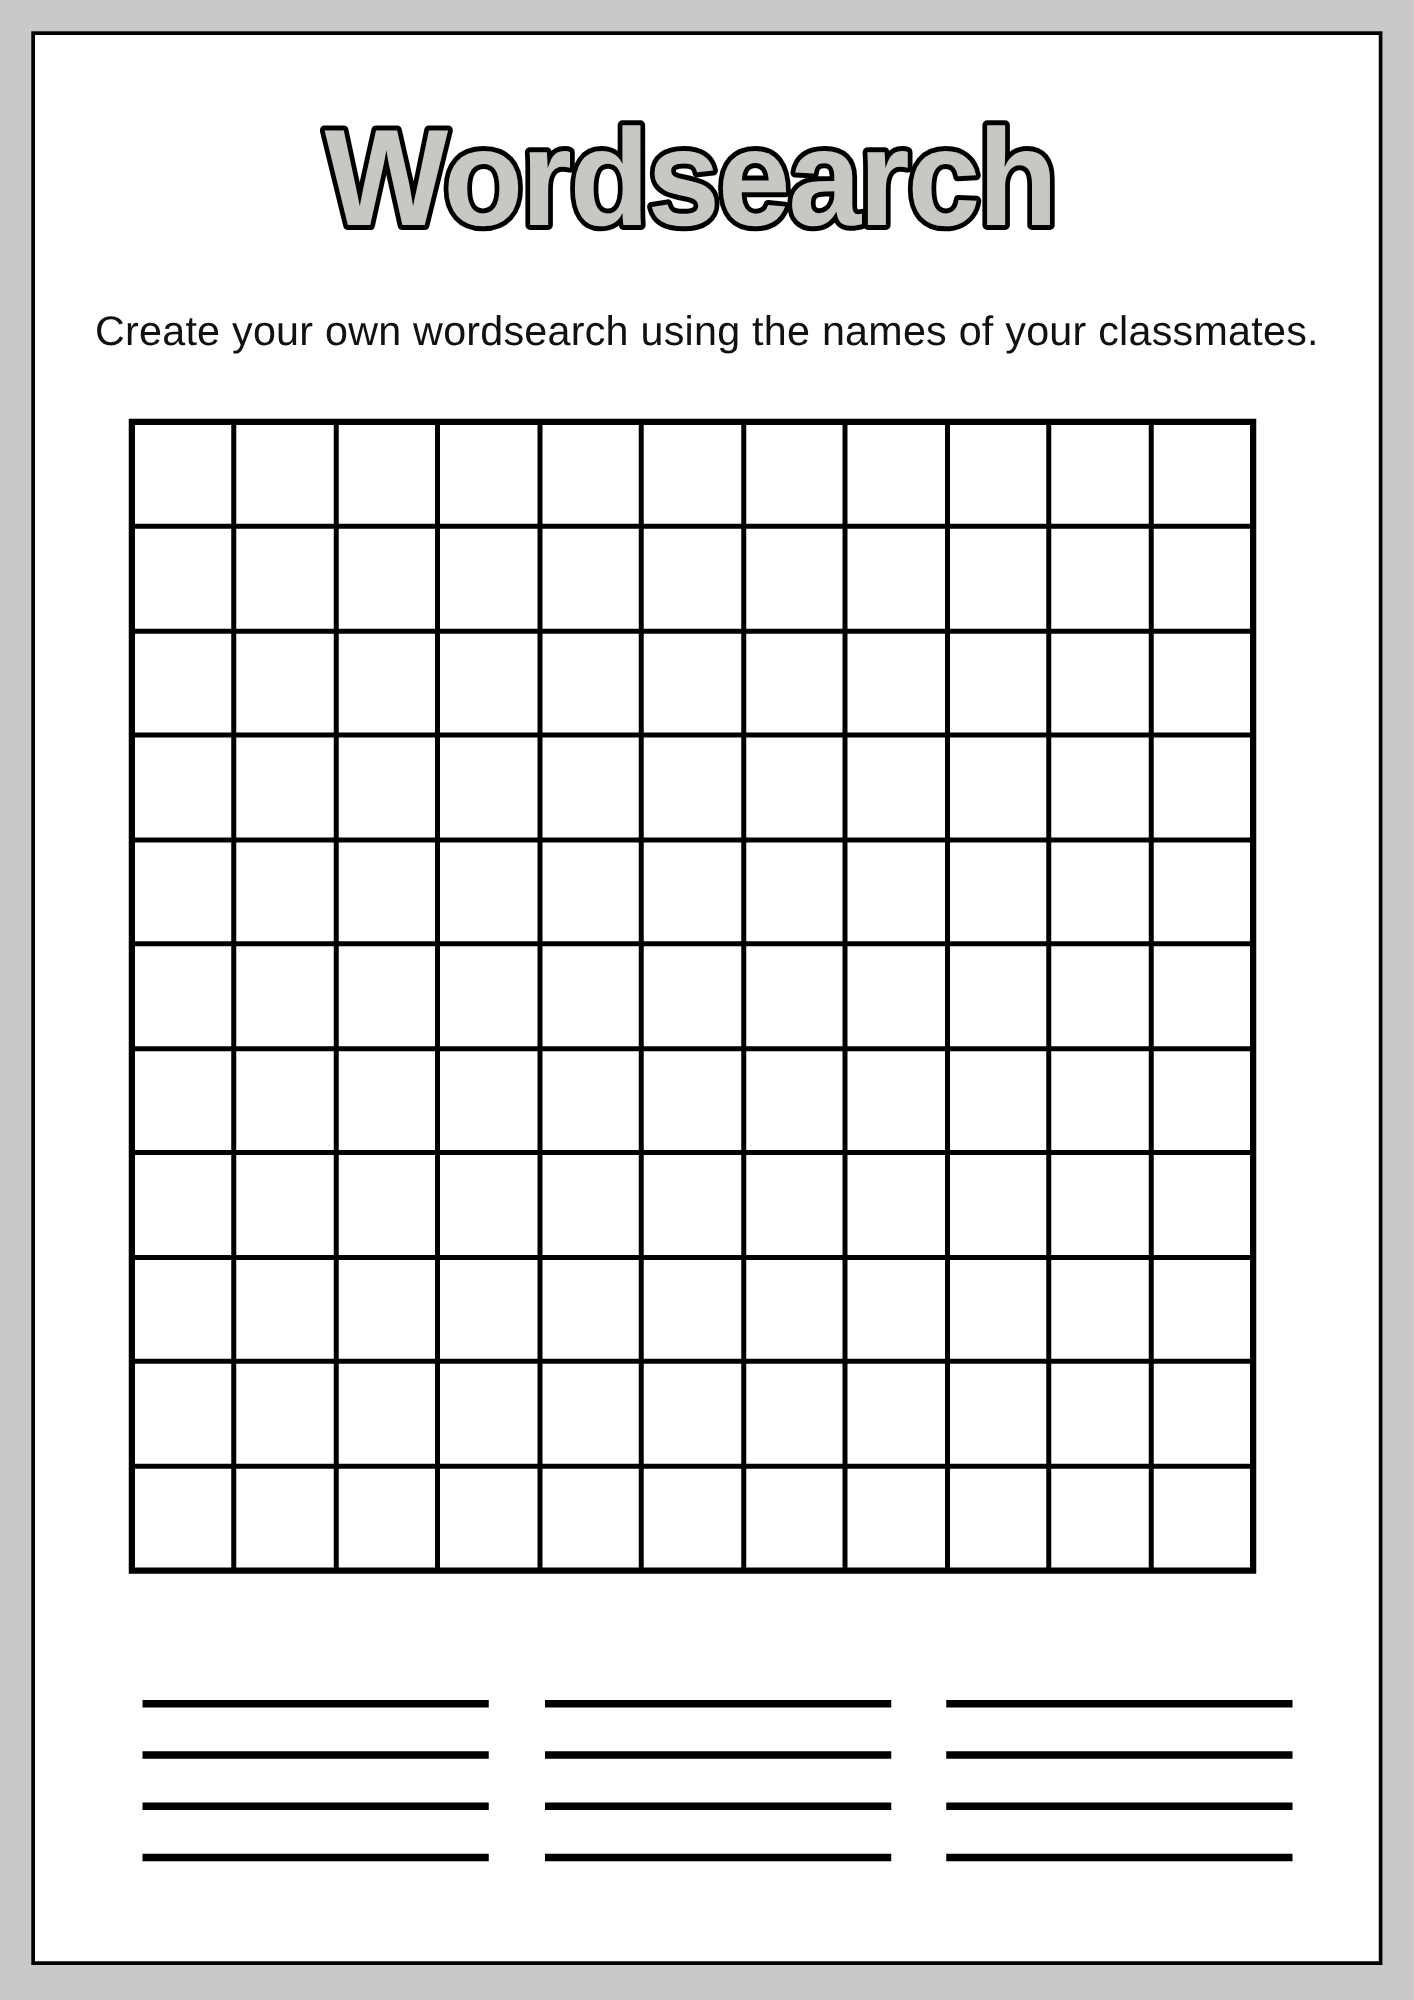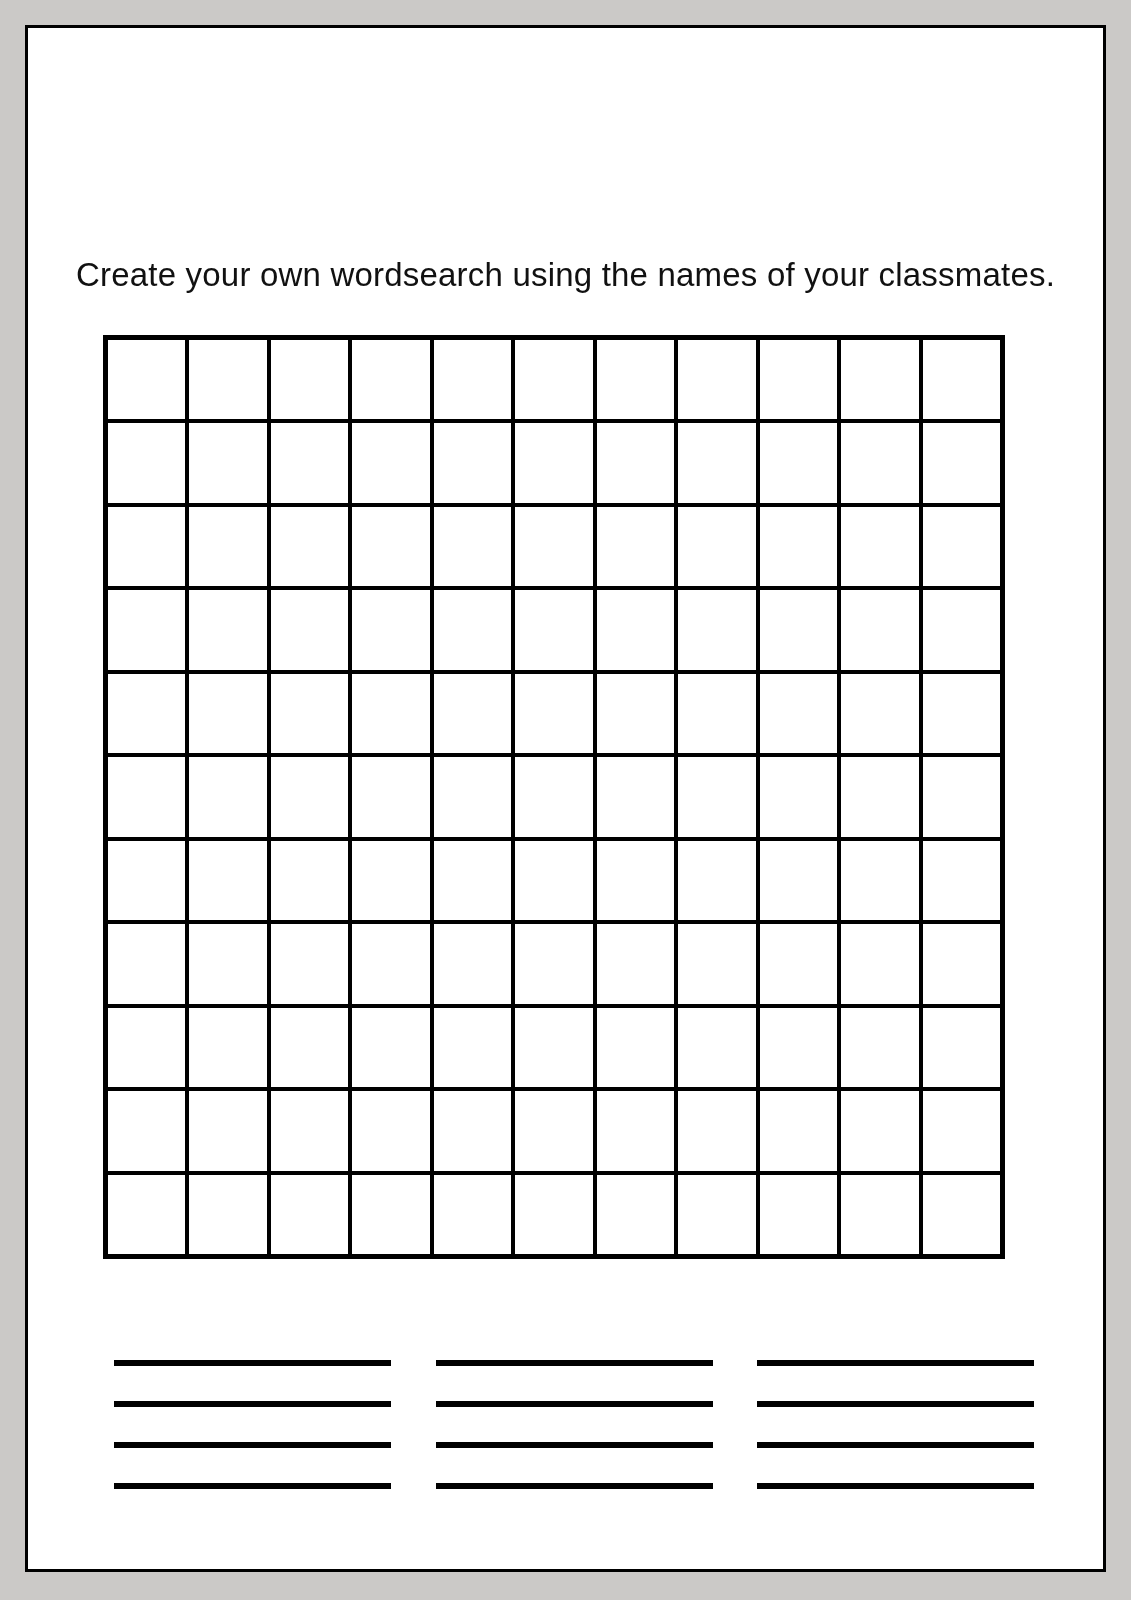--- a/index.html
+++ b/index.html
@@ -42,21 +42,21 @@
     font-size: 110px;
     letter-spacing: -2px;
     fill: var(--title_fill, #c9c7c4);
     stroke: var(--title_outline, #000000);
     stroke-width: 8px;
     stroke-linejoin: round;
     paint-order: stroke fill;
   }
   .instruction {
     position: absolute;
-    top: 228px;
+    top: 218px;
     left: 0;
     width: 100%;
     margin: 0;
     text-align: center;
     font-size: 33px;
     font-weight: 400;
     letter-spacing: 0.2px;
     color: var(--text, #111111);
   }
   .grid {
@@ -90,20 +90,25 @@
     margin-bottom: 35px;
   }
   .answer-line:last-child { margin-bottom: 0; }
 </style>
 </head>
 <body>
 
 <div class="canvas">
   <div class="page">
 
+    <div class="title-wrap">
+      <svg width="1075" height="140" viewBox="0 0 1075 140">
+        <text x="524" y="116" text-anchor="middle" textLength="585" lengthAdjust="spacingAndGlyphs">Wordsearch</text>
+      </svg>
+    </div>
 
     <p class="instruction">Create your own wordsearch using the names of your classmates.</p>
 
     <div class="grid" id="wordsearch-grid" style="grid-template-columns: repeat(11, 1fr); grid-template-rows: repeat(11, 1fr);">
         <div class="cell"></div>
         <div class="cell"></div>
         <div class="cell"></div>
         <div class="cell"></div>
         <div class="cell"></div>
         <div class="cell"></div>

